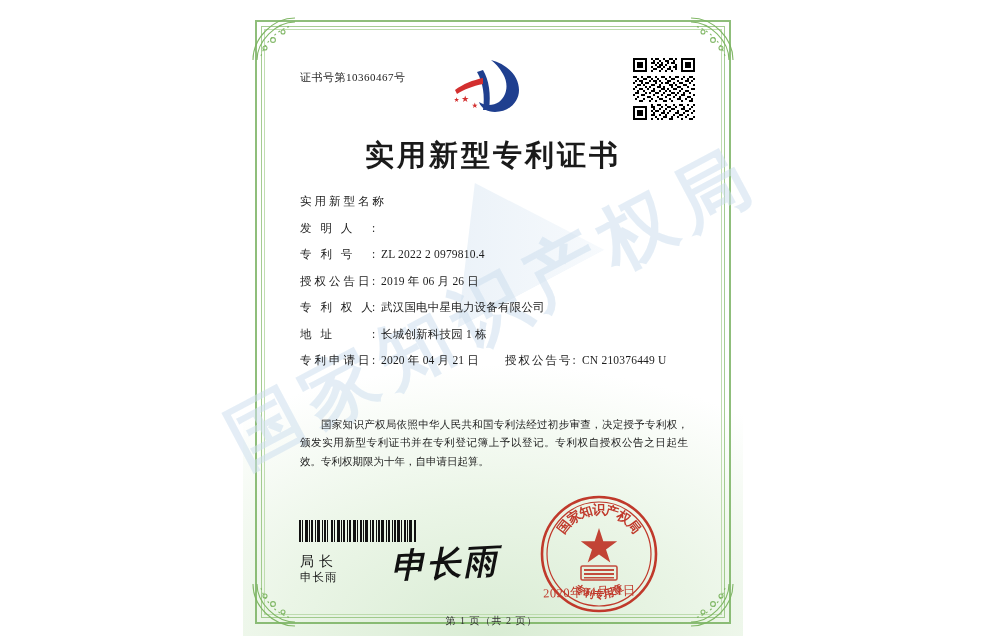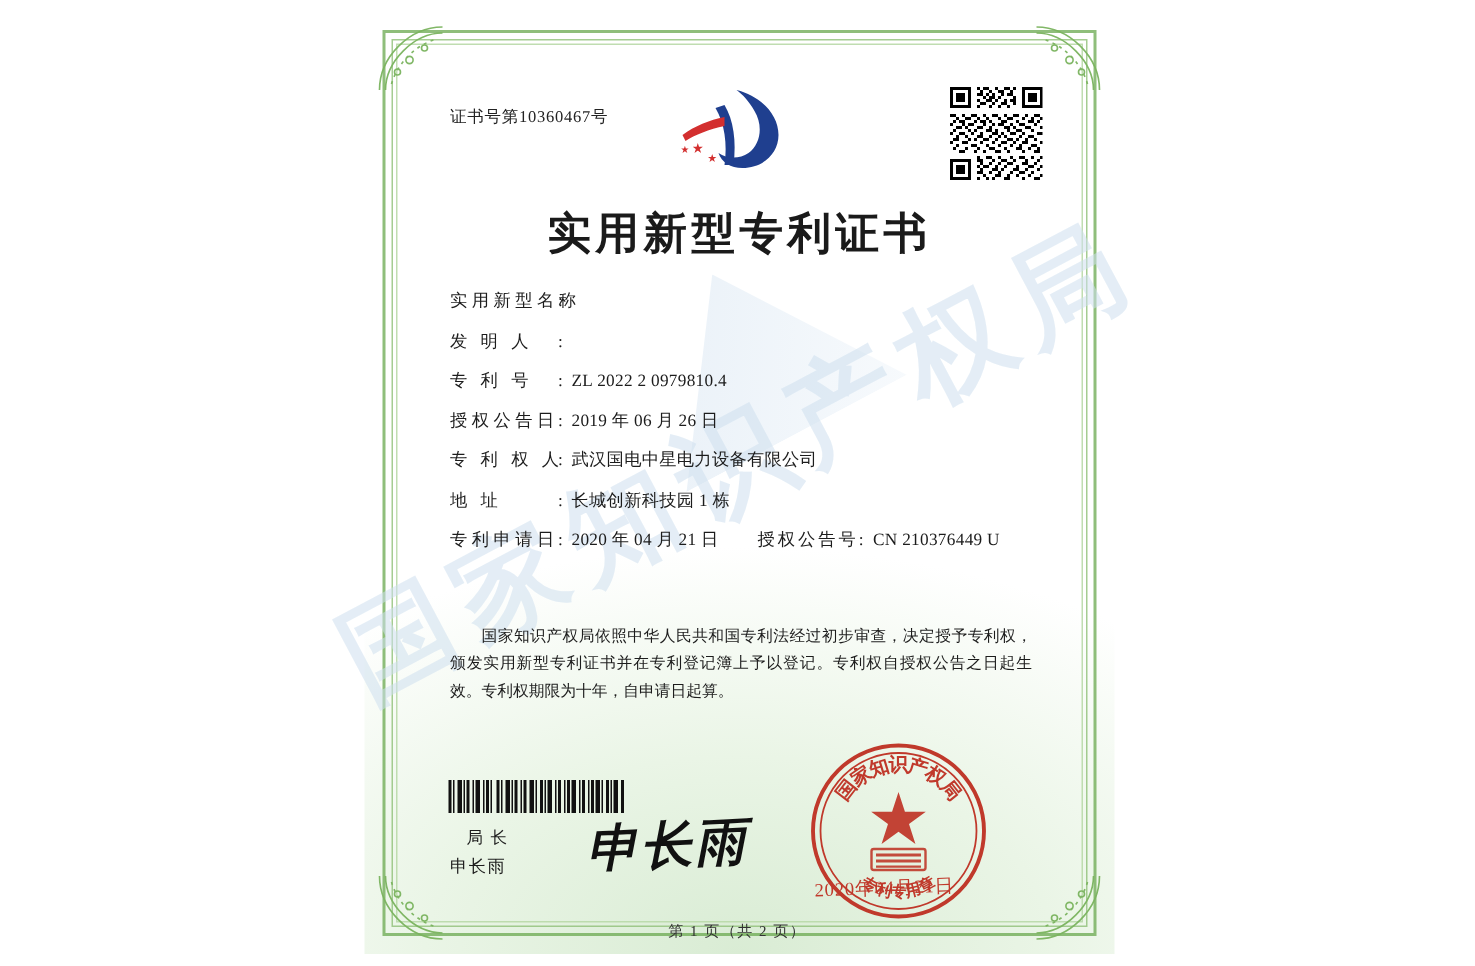--- a/index.html
+++ b/index.html
@@ -213,23 +213,23 @@
     height: 100%;
   }
   .barcode .s {
     background: transparent;
     height: 100%;
   }
 
   
   .sig-label {
     position: absolute;
-    left: 68px;
+    left: 57px;
     top: 543px;
-    font-size: 11px;
+    font-size: 14px;
     color: #1c1c1c;
     letter-spacing: 5px;
     line-height: 1.5;
   }
   .sig-name {
     position: absolute;
     left: 57px;
     top: 562px;
     font-size: 11.5px;
     color: #1c1c1c;

